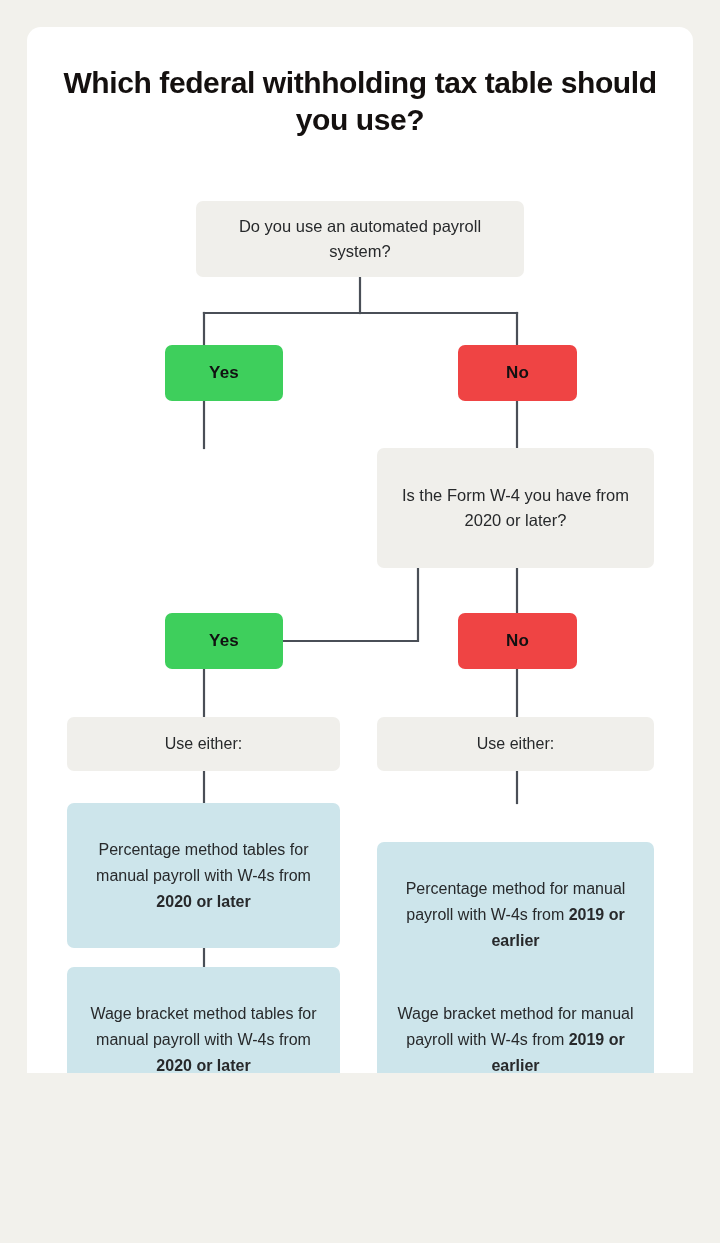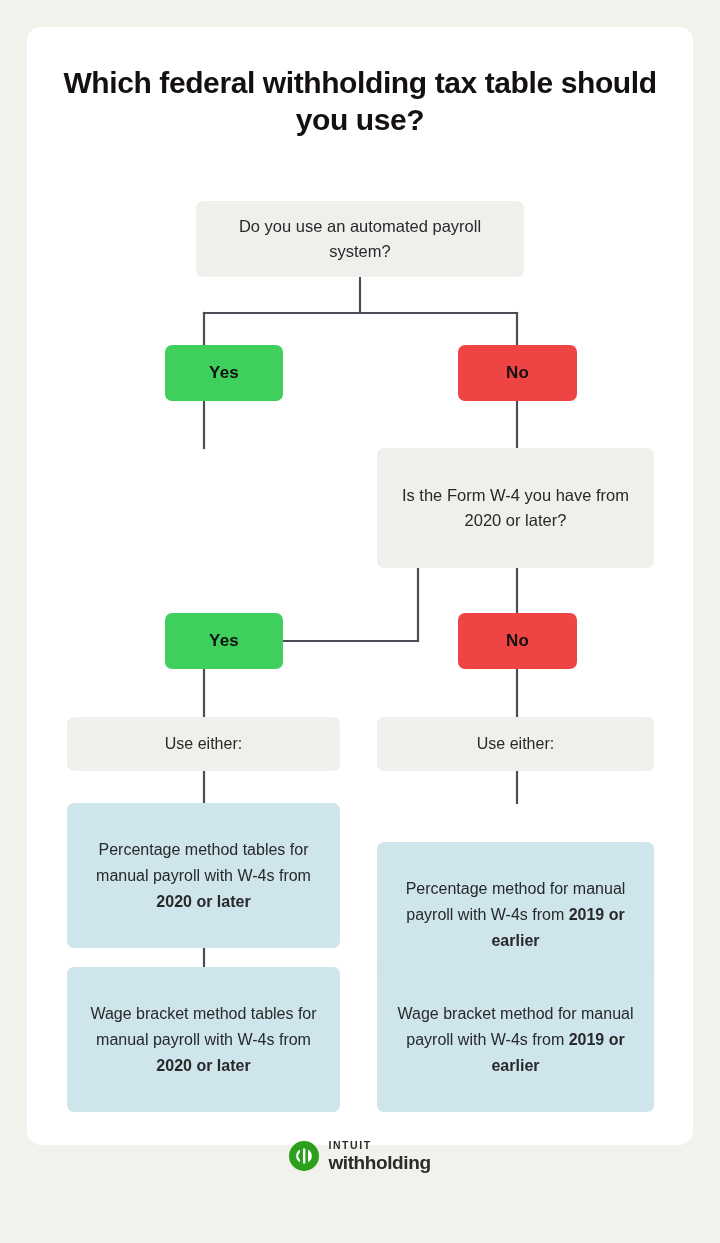--- a/index.html
+++ b/index.html
@@ -9,21 +9,21 @@
     width: 720px;
     height: 1243px;
     background: #f2f1ec;
     font-family: "Liberation Sans", "DejaVu Sans", sans-serif;
     -webkit-font-smoothing: antialiased;
   }
 
   #root {
     position: relative;
     width: 720px;
-    height: 1243px;
+    height: 1073px;
     background: #f2f1ec;
     overflow: hidden;
   }
 
   
   #card {
     position: absolute;
     left: 27px;
     top: 27px;
     width: 666px;

